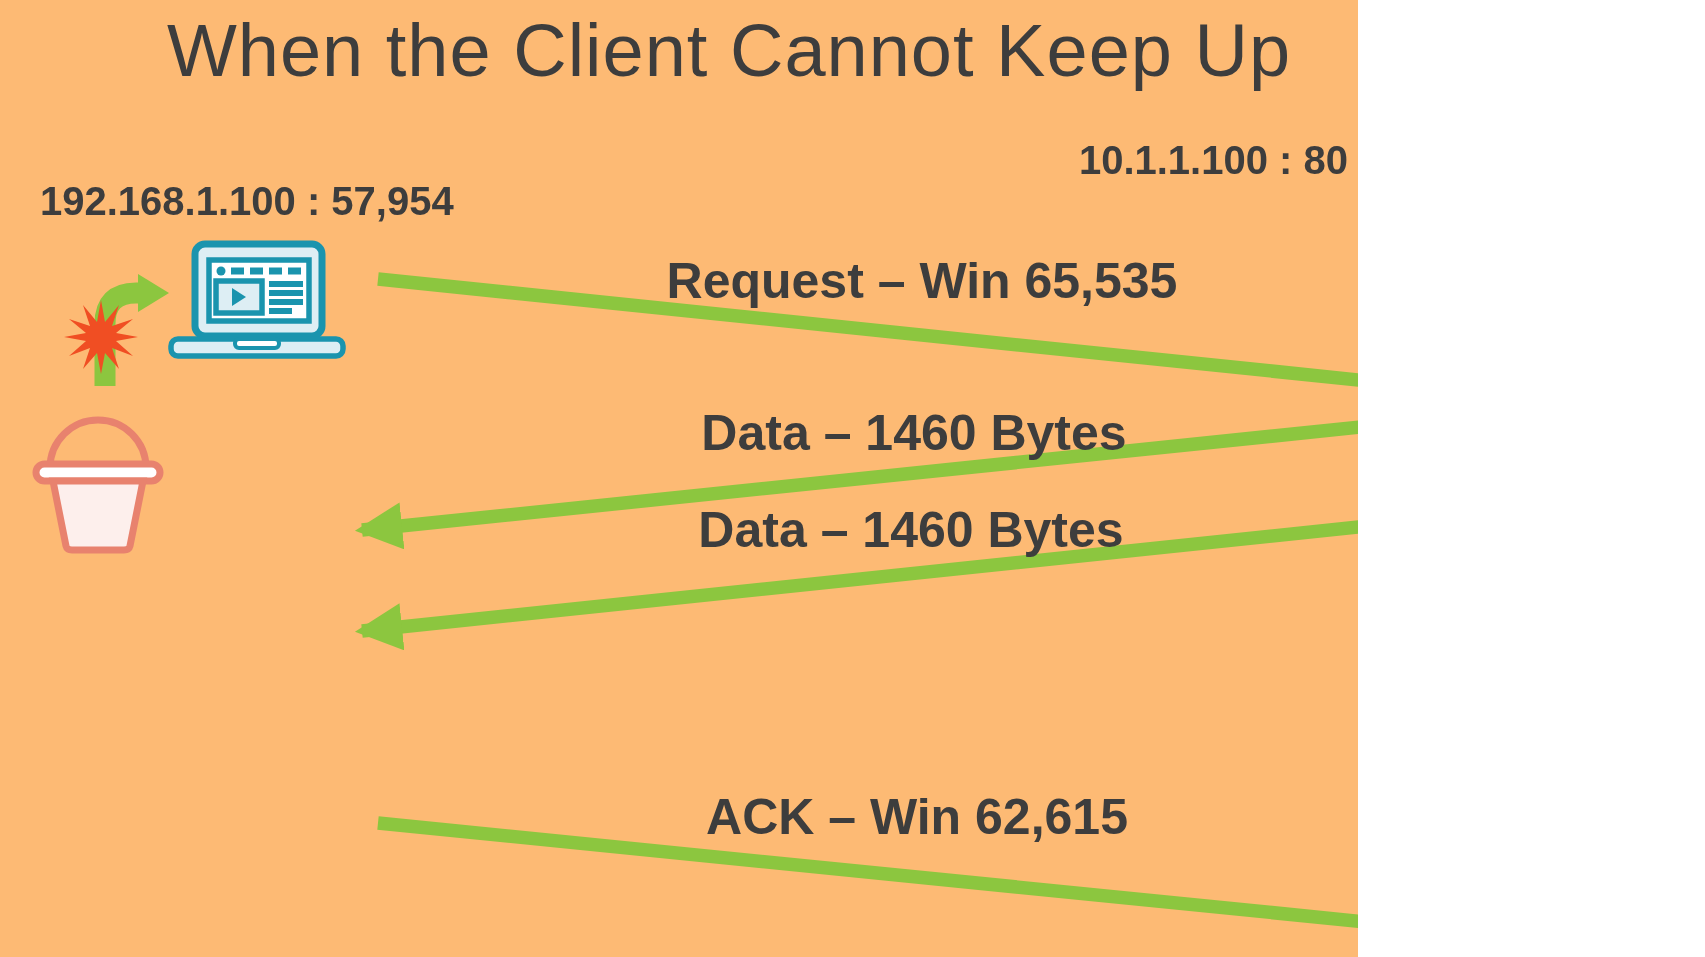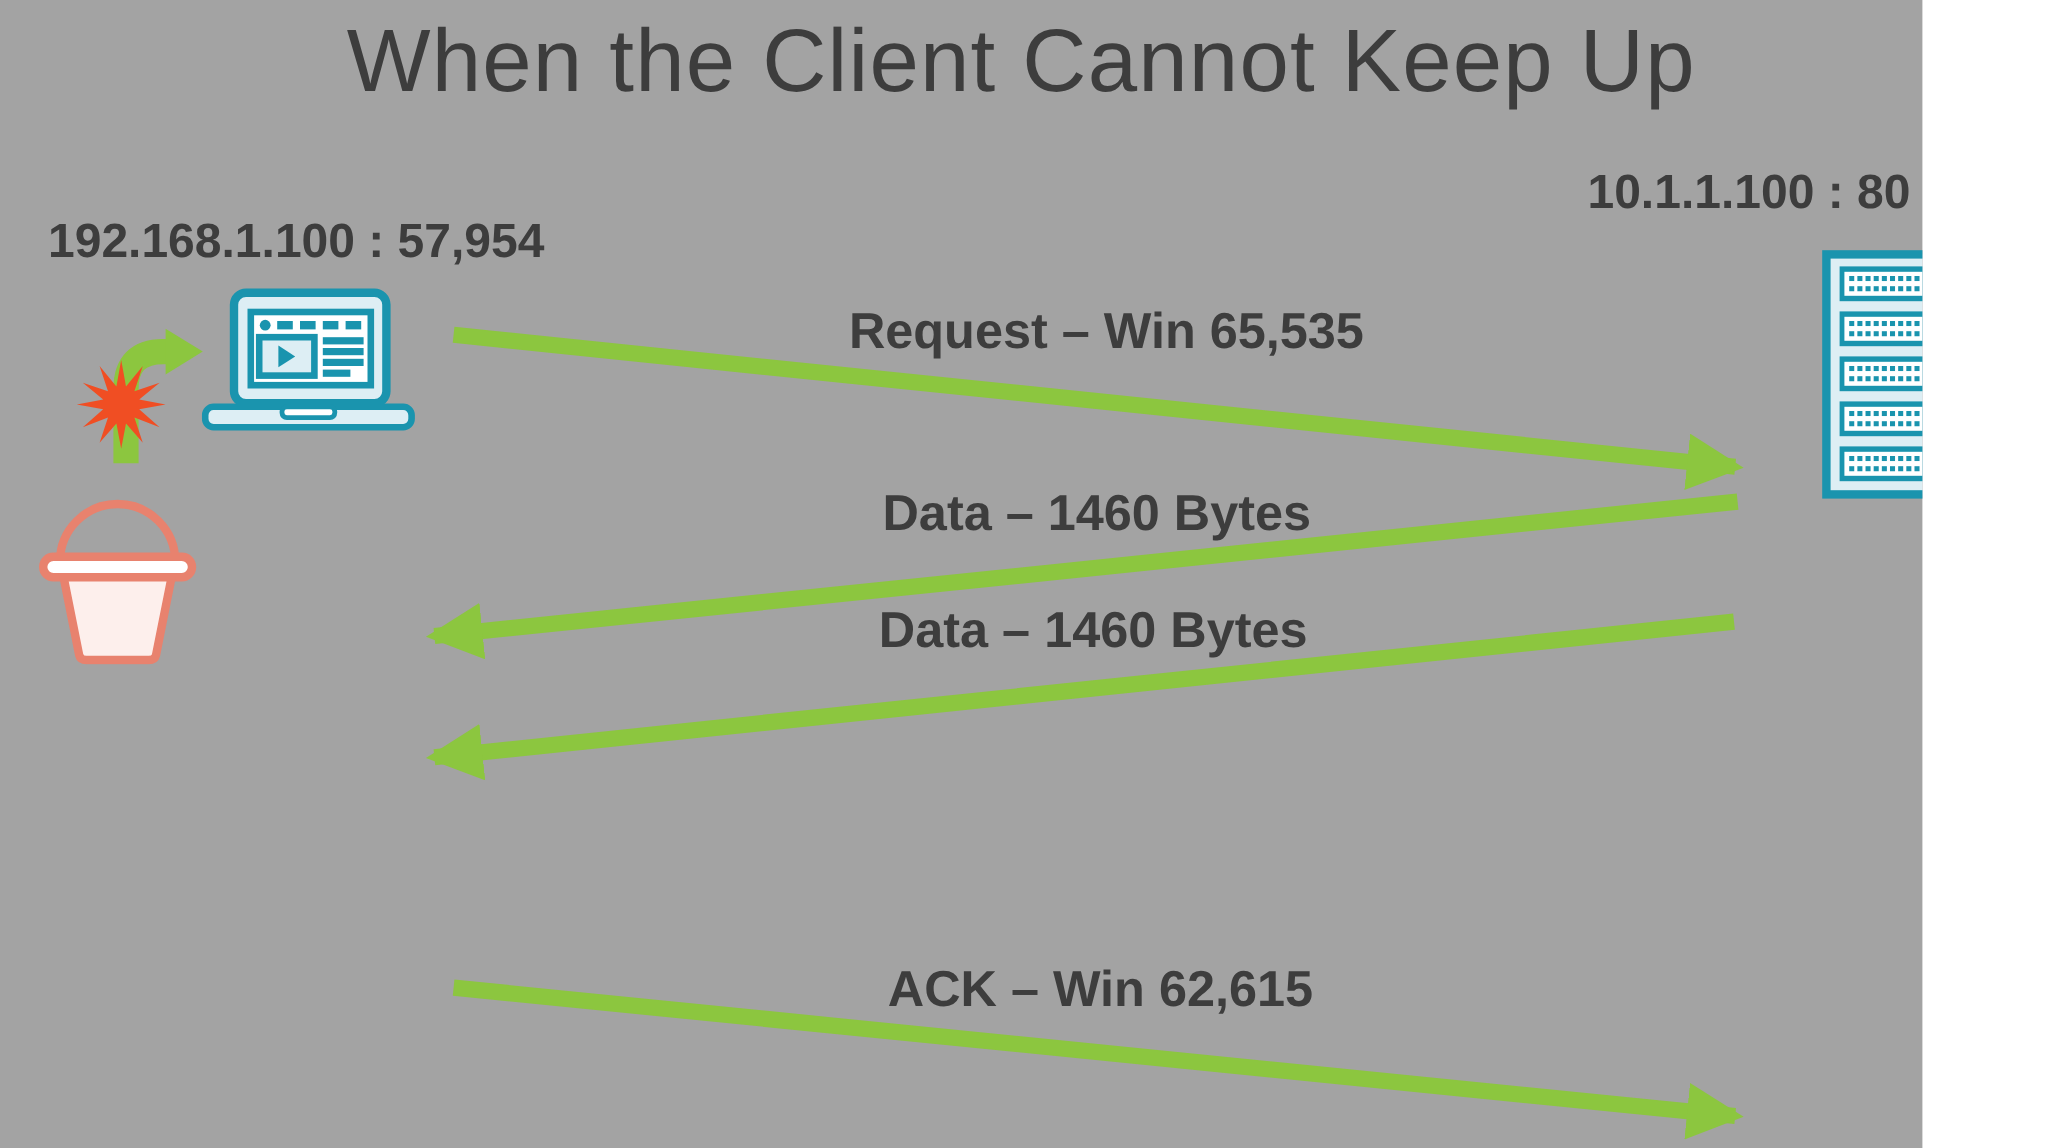--- a/index.html
+++ b/index.html
@@ -1,20 +1,20 @@
 <!DOCTYPE html>
 <html style="--arrow-green: #8cc63f; --device-teal: #1a94ae; --device-fill: #ddeef4; --bucket-coral: #e8826e; --bucket-fill: #fdefec; --burst-red: #f04e23; --text-dark: #3d3d3d;"><head>
 <meta charset="utf-8">
 <style>
   html, body { margin: 0; padding: 0; background: #ffffff; }
   #stage {
     position: relative;
-    width: 1602px;
+    width: 1358px;
     height: 957px;
-    background: #a3a3a3;
+    background: #fdba74;
     overflow: hidden;
     font-family: "Liberation Sans", sans-serif;
     color: var(--text-dark, #3d3d3d);
   }
   .title {
     position: absolute;
     left: 100px; right: 0; top: 8px;
     text-align: center;
     font-size: 74px;
     font-weight: 300;
@@ -27,29 +27,29 @@
     font-weight: 700;
     color: var(--text-dark, #3d3d3d);
     white-space: nowrap;
   }
   .addr.client { left: 40px; top: 167px; margin-top: 12px; }
   .addr.server { right: 10px; top: 138px; text-align: center; }
   .msg {
     position: absolute;
     width: 600px;
     text-align: center;
-    font-size: 42px;
+    font-size: 50px;
     font-weight: 700;
     color: var(--text-dark, #3d3d3d);
     white-space: nowrap;
   }
   .msg.request { left: 622px; top: 252px; }
   .msg.data1   { left: 614px; top: 404px; }
   .msg.data2   { left: 611px; top: 501px; }
-  .msg.ack     { left: 617px; top: 788px; margin-top: 12px; }
+  .msg.ack     { left: 617px; top: 788px; }
   .icon { position: absolute; }
   .icon.laptop { left: 168px;  top: 240px; width: 178px; height: 122px; }
   .icon.crash  { left: 58px;   top: 262px; width: 120px; height: 126px; }
   .icon.bucket { left: 28px;   top: 386px; width: 140px; height: 168px; }
   .icon.server { left: 1518px; top: 208px; width: 112px; height: 208px; }
   .arrows { position: absolute; left: 0; top: 0; width: 1705px; height: 957px; }
 
   
   .ds { stroke: var(--device-teal, #1a94ae); }
   .tf { fill: var(--device-teal, #1a94ae); }

